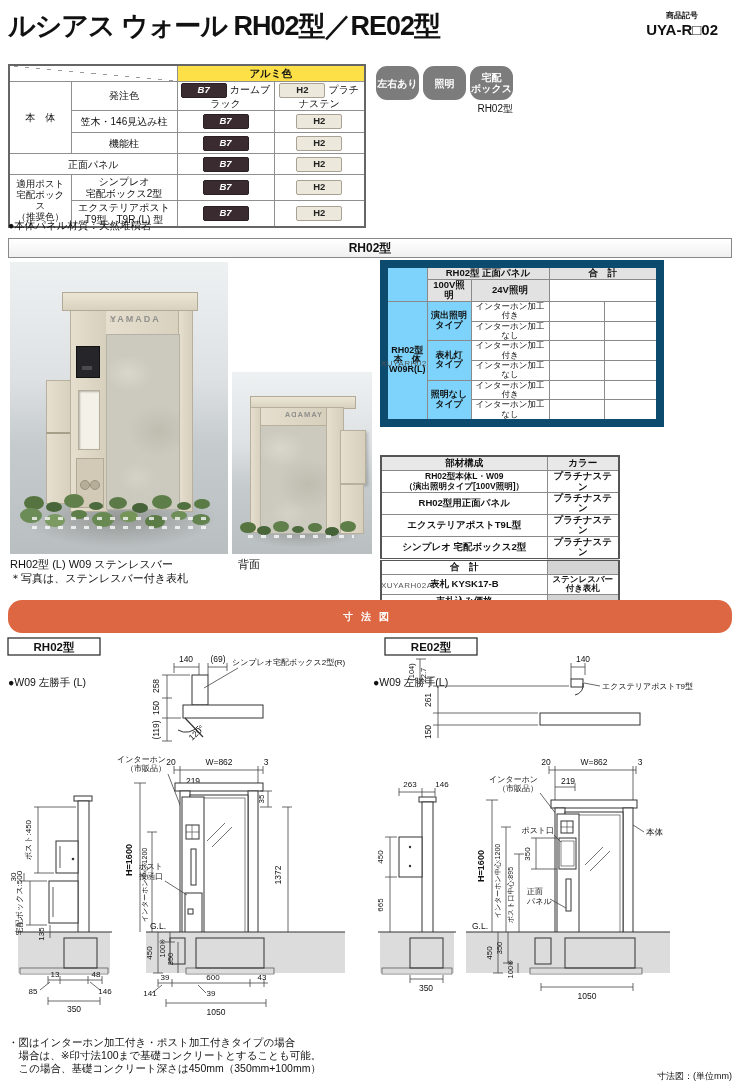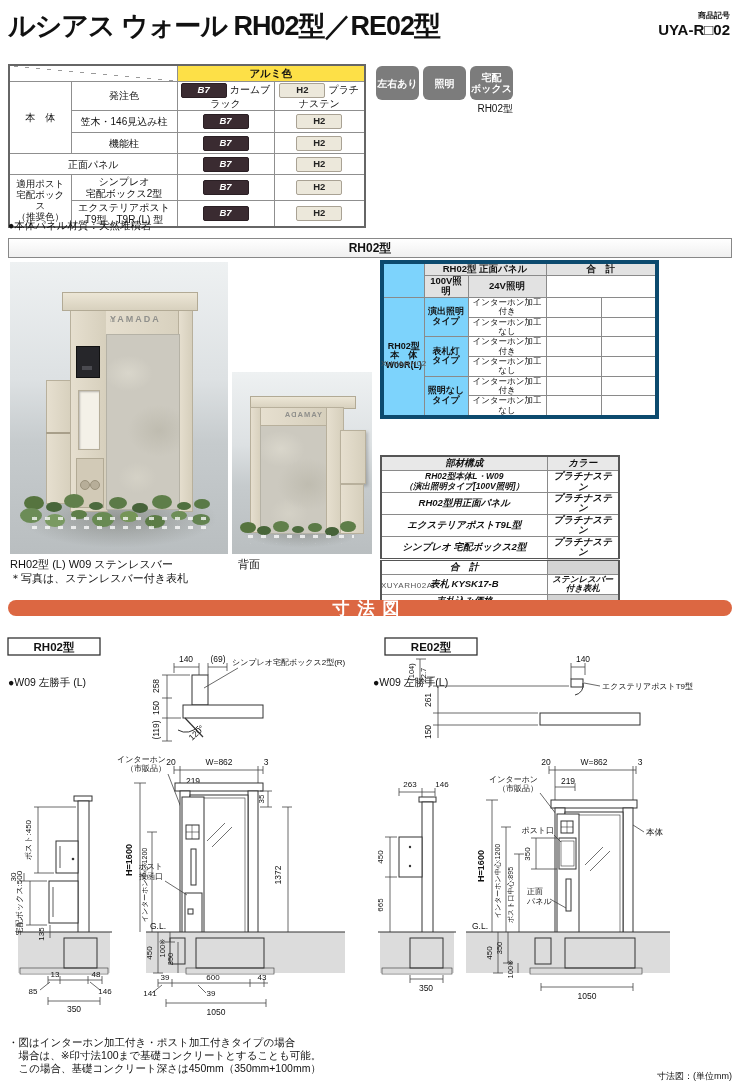--- a/index.html
+++ b/index.html
@@ -2,67 +2,67 @@
 <html><head>
 <meta charset="utf-8">
 <style>
   html,body{margin:0;padding:0;background:#fff;}
   body{font-family:"Liberation Sans","DejaVu Sans",sans-serif;color:#111;}
   .page{position:relative;width:740px;height:1090px;background:#fff;overflow:hidden;}
   .pre{white-space:pre-line;}
 
   
   .title{position:absolute;left:8px;top:8px;font-size:27px;font-weight:bold;letter-spacing:-1px;}
-  .codebox{position:absolute;right:10px;top:10px;text-align:right;}
+  .codebox{position:absolute;right:22px;top:10px;text-align:center;}
   .codelabel{font-size:8px;font-weight:bold;}
   .codeval{font-size:15px;font-weight:bold;}
 
   
   .ctab{position:absolute;left:8px;top:64px;border-collapse:collapse;table-layout:fixed;}
   .ctab td{border:1px solid #8f8f8f;font-size:10px;text-align:center;vertical-align:middle;padding:1px 2px;line-height:1.15;}
   .ctab{border:2px solid #666;}
   .ctab .th{background:#fde047;font-weight:bold;font-size:10.5px;height:13px;}
   .diag{background:linear-gradient(to top right,#fff 49.4%,#9a9a9a 49.4%,#9a9a9a 50.6%,#fff 50.6%);}
   .b7chip{display:inline-block;width:44px;padding:1px 0;background:#3a2b31;color:#fff;font-size:9.5px;font-weight:bold;border-radius:2px;border:1px solid #2a1f24;font-style:italic;}
   .h2chip{display:inline-block;width:44px;padding:1px 0;background:#ece8db;color:#222;font-size:9.5px;font-weight:bold;border-radius:2px;border:1px solid #a9a294;}
   .swname{font-size:10px;margin-left:3px;}
 
   
   .fbadges{position:absolute;left:376px;top:66px;width:141px;display:flex;gap:4px;}
-  .fbadge{width:43px;height:34px;border-radius:6px;background:#7c7c7c;color:#fff;font-size:10px;font-weight:bold;display:flex;align-items:center;justify-content:center;text-align:center;line-height:1.1;}
+  .fbadge{width:43px;height:34px;border-radius:11px;background:#7c7c7c;color:#fff;font-size:10px;font-weight:bold;display:flex;align-items:center;justify-content:center;text-align:center;line-height:1.1;}
   .fbadge-model{position:absolute;left:376px;top:102px;width:137px;text-align:right;font-size:10px;}
 
   .matnote{position:absolute;left:8px;top:219px;font-size:10.5px;}
   .secbar{position:absolute;left:8px;top:238px;width:722px;height:18px;border:1px solid #888;background:linear-gradient(#ffffff,#f0f0f0);display:flex;align-items:center;justify-content:center;font-size:12px;font-weight:bold;}
 
   
-  .ptab{position:absolute;left:380px;top:260px;border-collapse:collapse;table-layout:fixed;border:4px solid #0c4a6e;padding-left:32px;}
+  .ptab{position:absolute;left:380px;top:260px;border-collapse:collapse;table-layout:fixed;border:8px solid #0c4a6e;padding-left:32px;}
   .ptab td{border:1px solid #8a8a8a;font-size:8.5px;text-align:center;vertical-align:middle;padding:0 1px;height:11px;line-height:1.1;}
   .ptab .th{background:#e2e2e2;font-weight:bold;font-size:9.5px;}
   .ptab .lbl{background:#7dd3fc;font-weight:bold;font-size:9px;}
 
   
   .ktab{position:absolute;left:380px;top:455px;border-collapse:collapse;table-layout:fixed;border:2px solid #555;}
-  .ktab td{border:1px solid #8a8a8a;font-size:9.5px;font-weight:bold;text-align:center;vertical-align:middle;height:13px;padding:0 2px;line-height:1.1;font-style:italic;}
+  .ktab td{border:1px solid #8a8a8a;font-size:9.5px;font-weight:bold;text-align:center;vertical-align:middle;height:13px;padding:0 2px;line-height:1.1;}
   .ktab .th{background:#e8e8e8;}
   .ktab .na{background:#d4d4d4;}
   .ktab tr.total td{border-top:3px double #555;}
 
   .smallcap{position:absolute;font-size:8px;color:#555;letter-spacing:.5px;}
   .photocap{position:absolute;font-size:11px;line-height:1.3;}
 
   
   .photo{position:absolute;overflow:hidden;background:linear-gradient(180deg,#eef1f2 0%,#dde1e3 40%,#c6cbcd 62%,#b9bec0 100%);}
   .photo *{position:absolute;}
   .stone{background-color:#ccc9bf;background-image:radial-gradient(ellipse 40px 30px at 30% 22%,#d9d6cb 0%,rgba(217,214,203,0) 60%),radial-gradient(ellipse 50px 42px at 72% 55%,#bfbcb0 0%,rgba(191,188,176,0) 62%),radial-gradient(ellipse 32px 26px at 42% 82%,#d4d1c6 0%,rgba(212,209,198,0) 60%);border:1px solid #b5b2a6;}
   .beige{background:linear-gradient(90deg,#e6dfcf,#d6cfbc);}
   .flowerdots{background-image:radial-gradient(#fff 28%,rgba(255,255,255,0) 32%);background-size:13px 9px;opacity:.75;}
 
   
-  .obar{position:absolute;left:8px;top:600px;width:724px;height:16px;border-radius:14px;background:#dc6742;color:#fff;font-weight:bold;font-size:17px;display:flex;align-items:center;justify-content:center;letter-spacing:8px;}
+  .obar{position:absolute;left:8px;top:600px;width:724px;height:33px;border-radius:14px;background:#dc6742;color:#fff;font-weight:bold;font-size:10px;display:flex;align-items:center;justify-content:center;letter-spacing:8px;}
   .draw{position:absolute;}
   .draw text{font-family:"Liberation Sans","DejaVu Sans",sans-serif;fill:#111;}
   .draw rect,.draw line,.draw path,.draw polyline{stroke:#333;fill:none;}
   .draw rect.solid{fill:#fff;}
   .draw .dim{stroke:#444;stroke-width:.8;}
   .draw .soil{fill:#dcdcdc;stroke:none;}
 
   .notes{position:absolute;left:8px;top:1036px;font-size:10.5px;line-height:1.25;}
   .unit{position:absolute;right:8px;top:1070px;font-size:9px;}
 </style>

